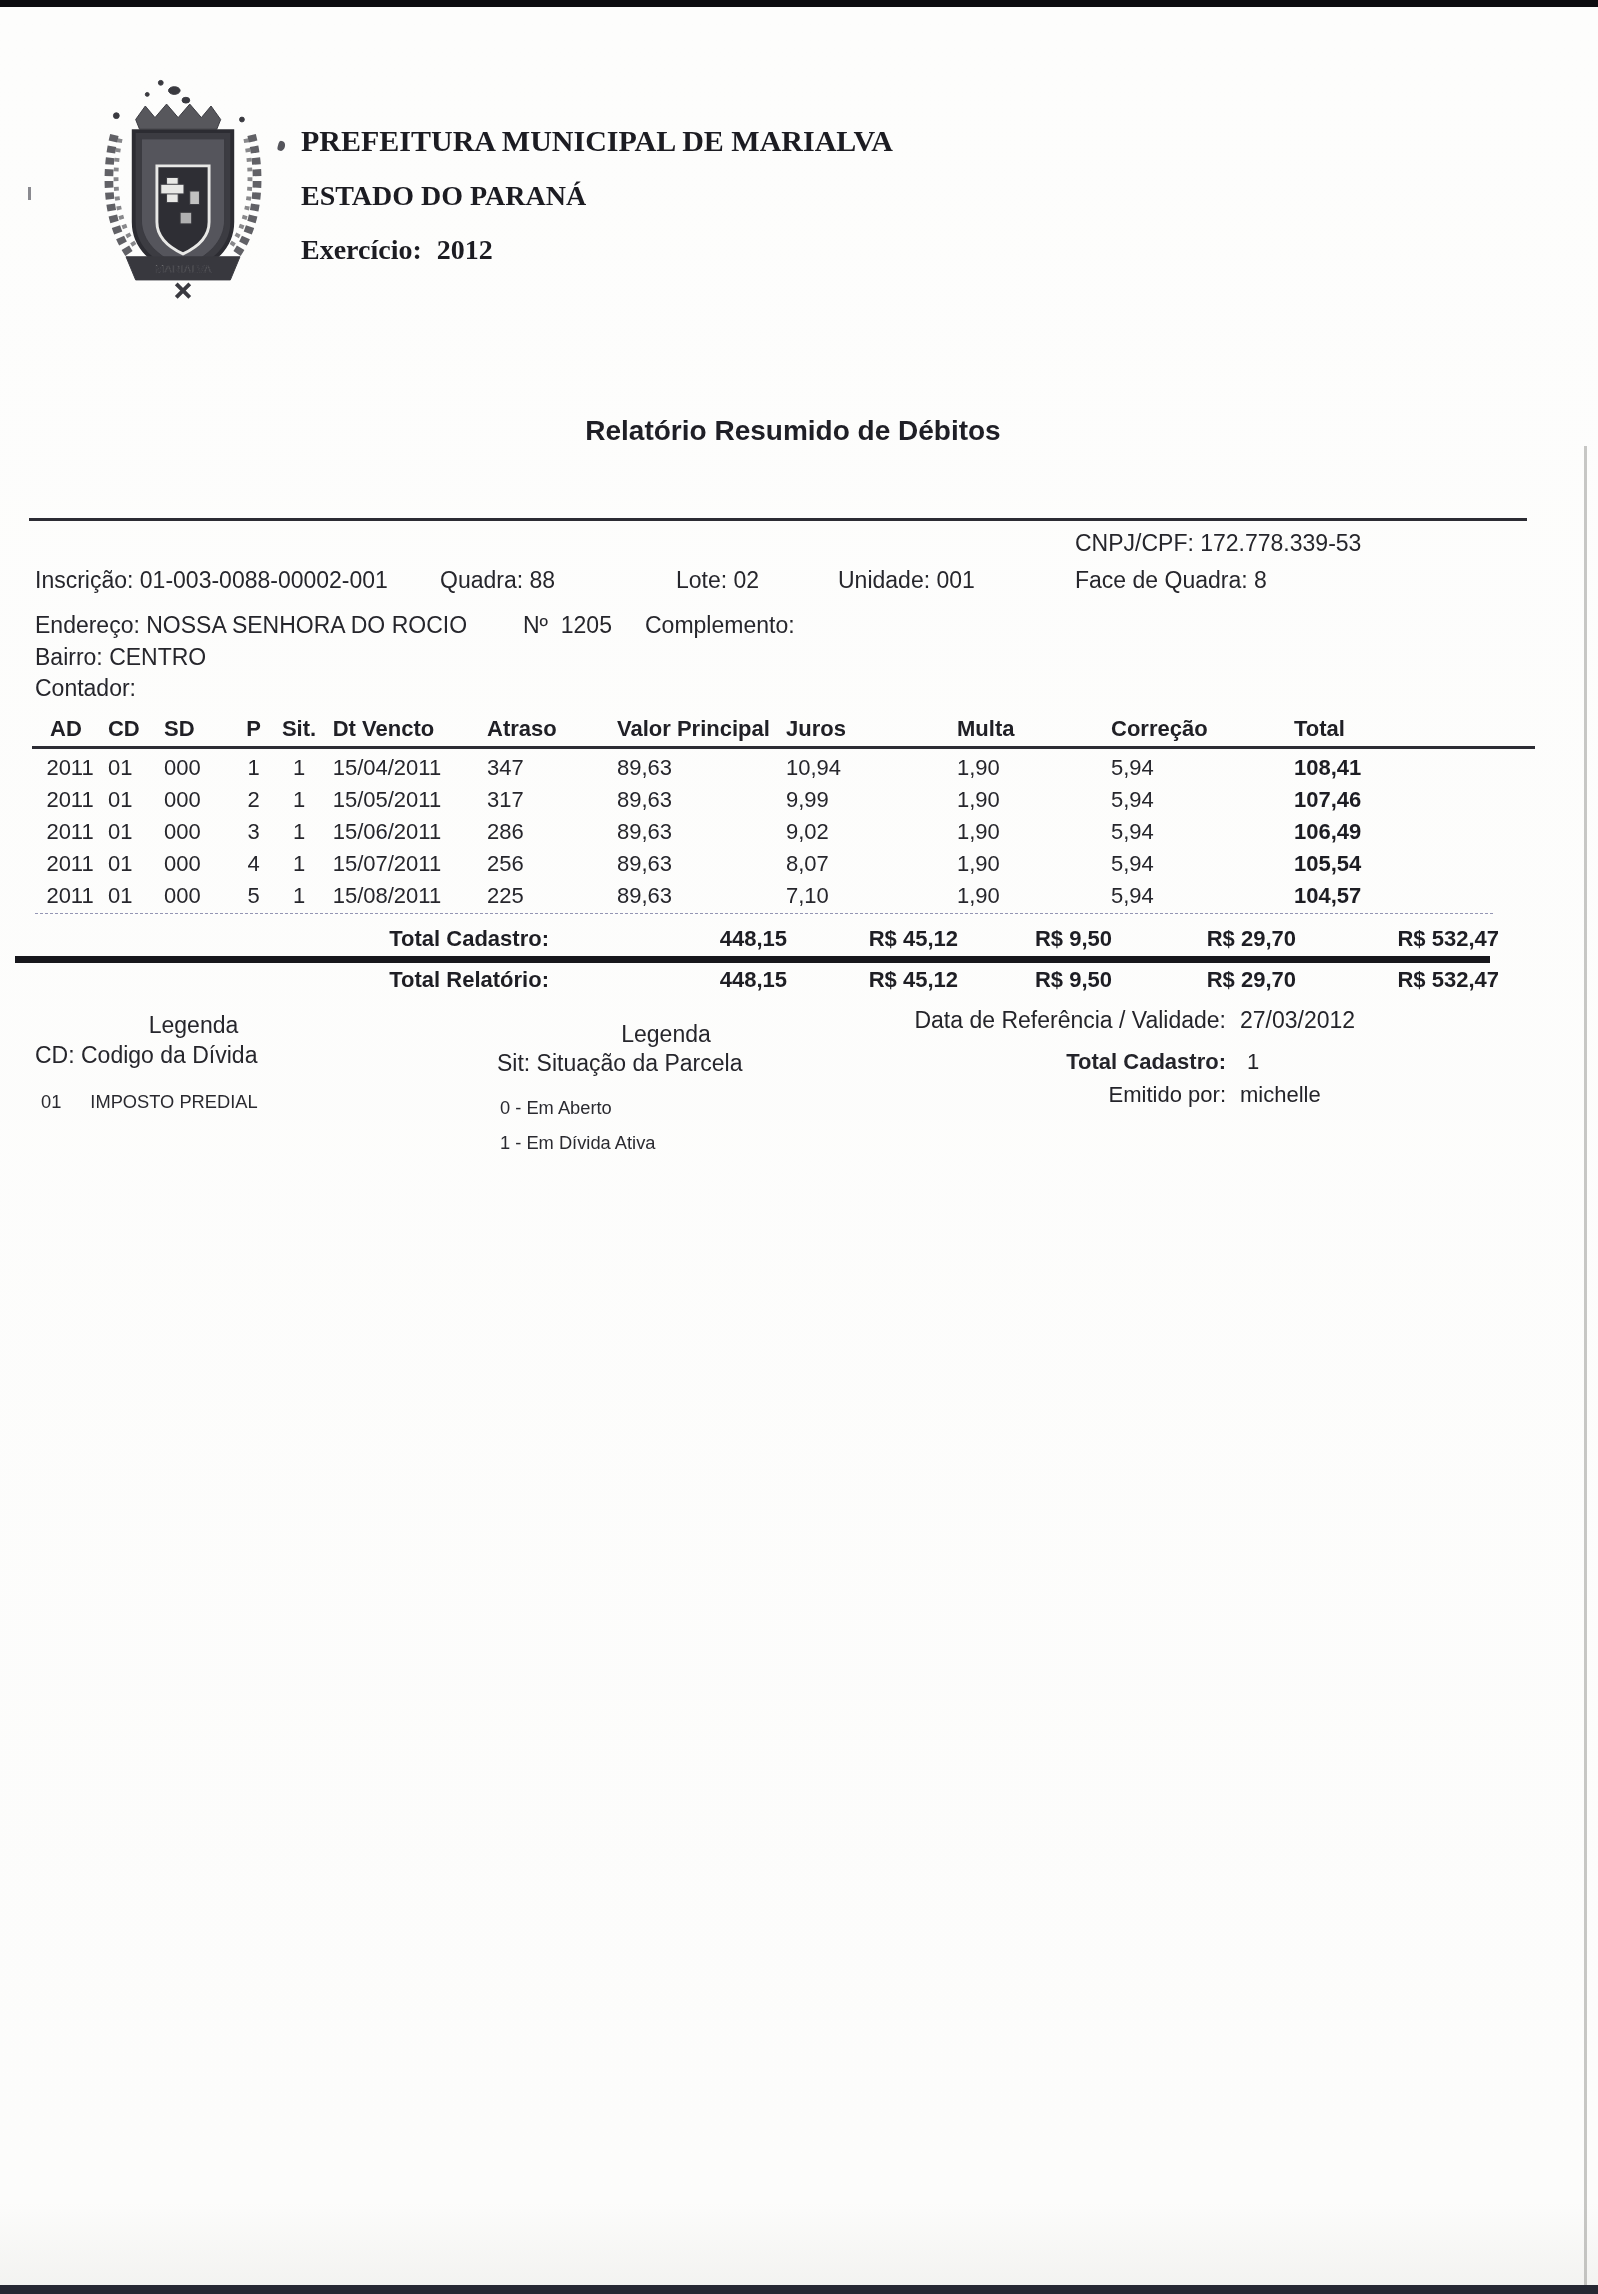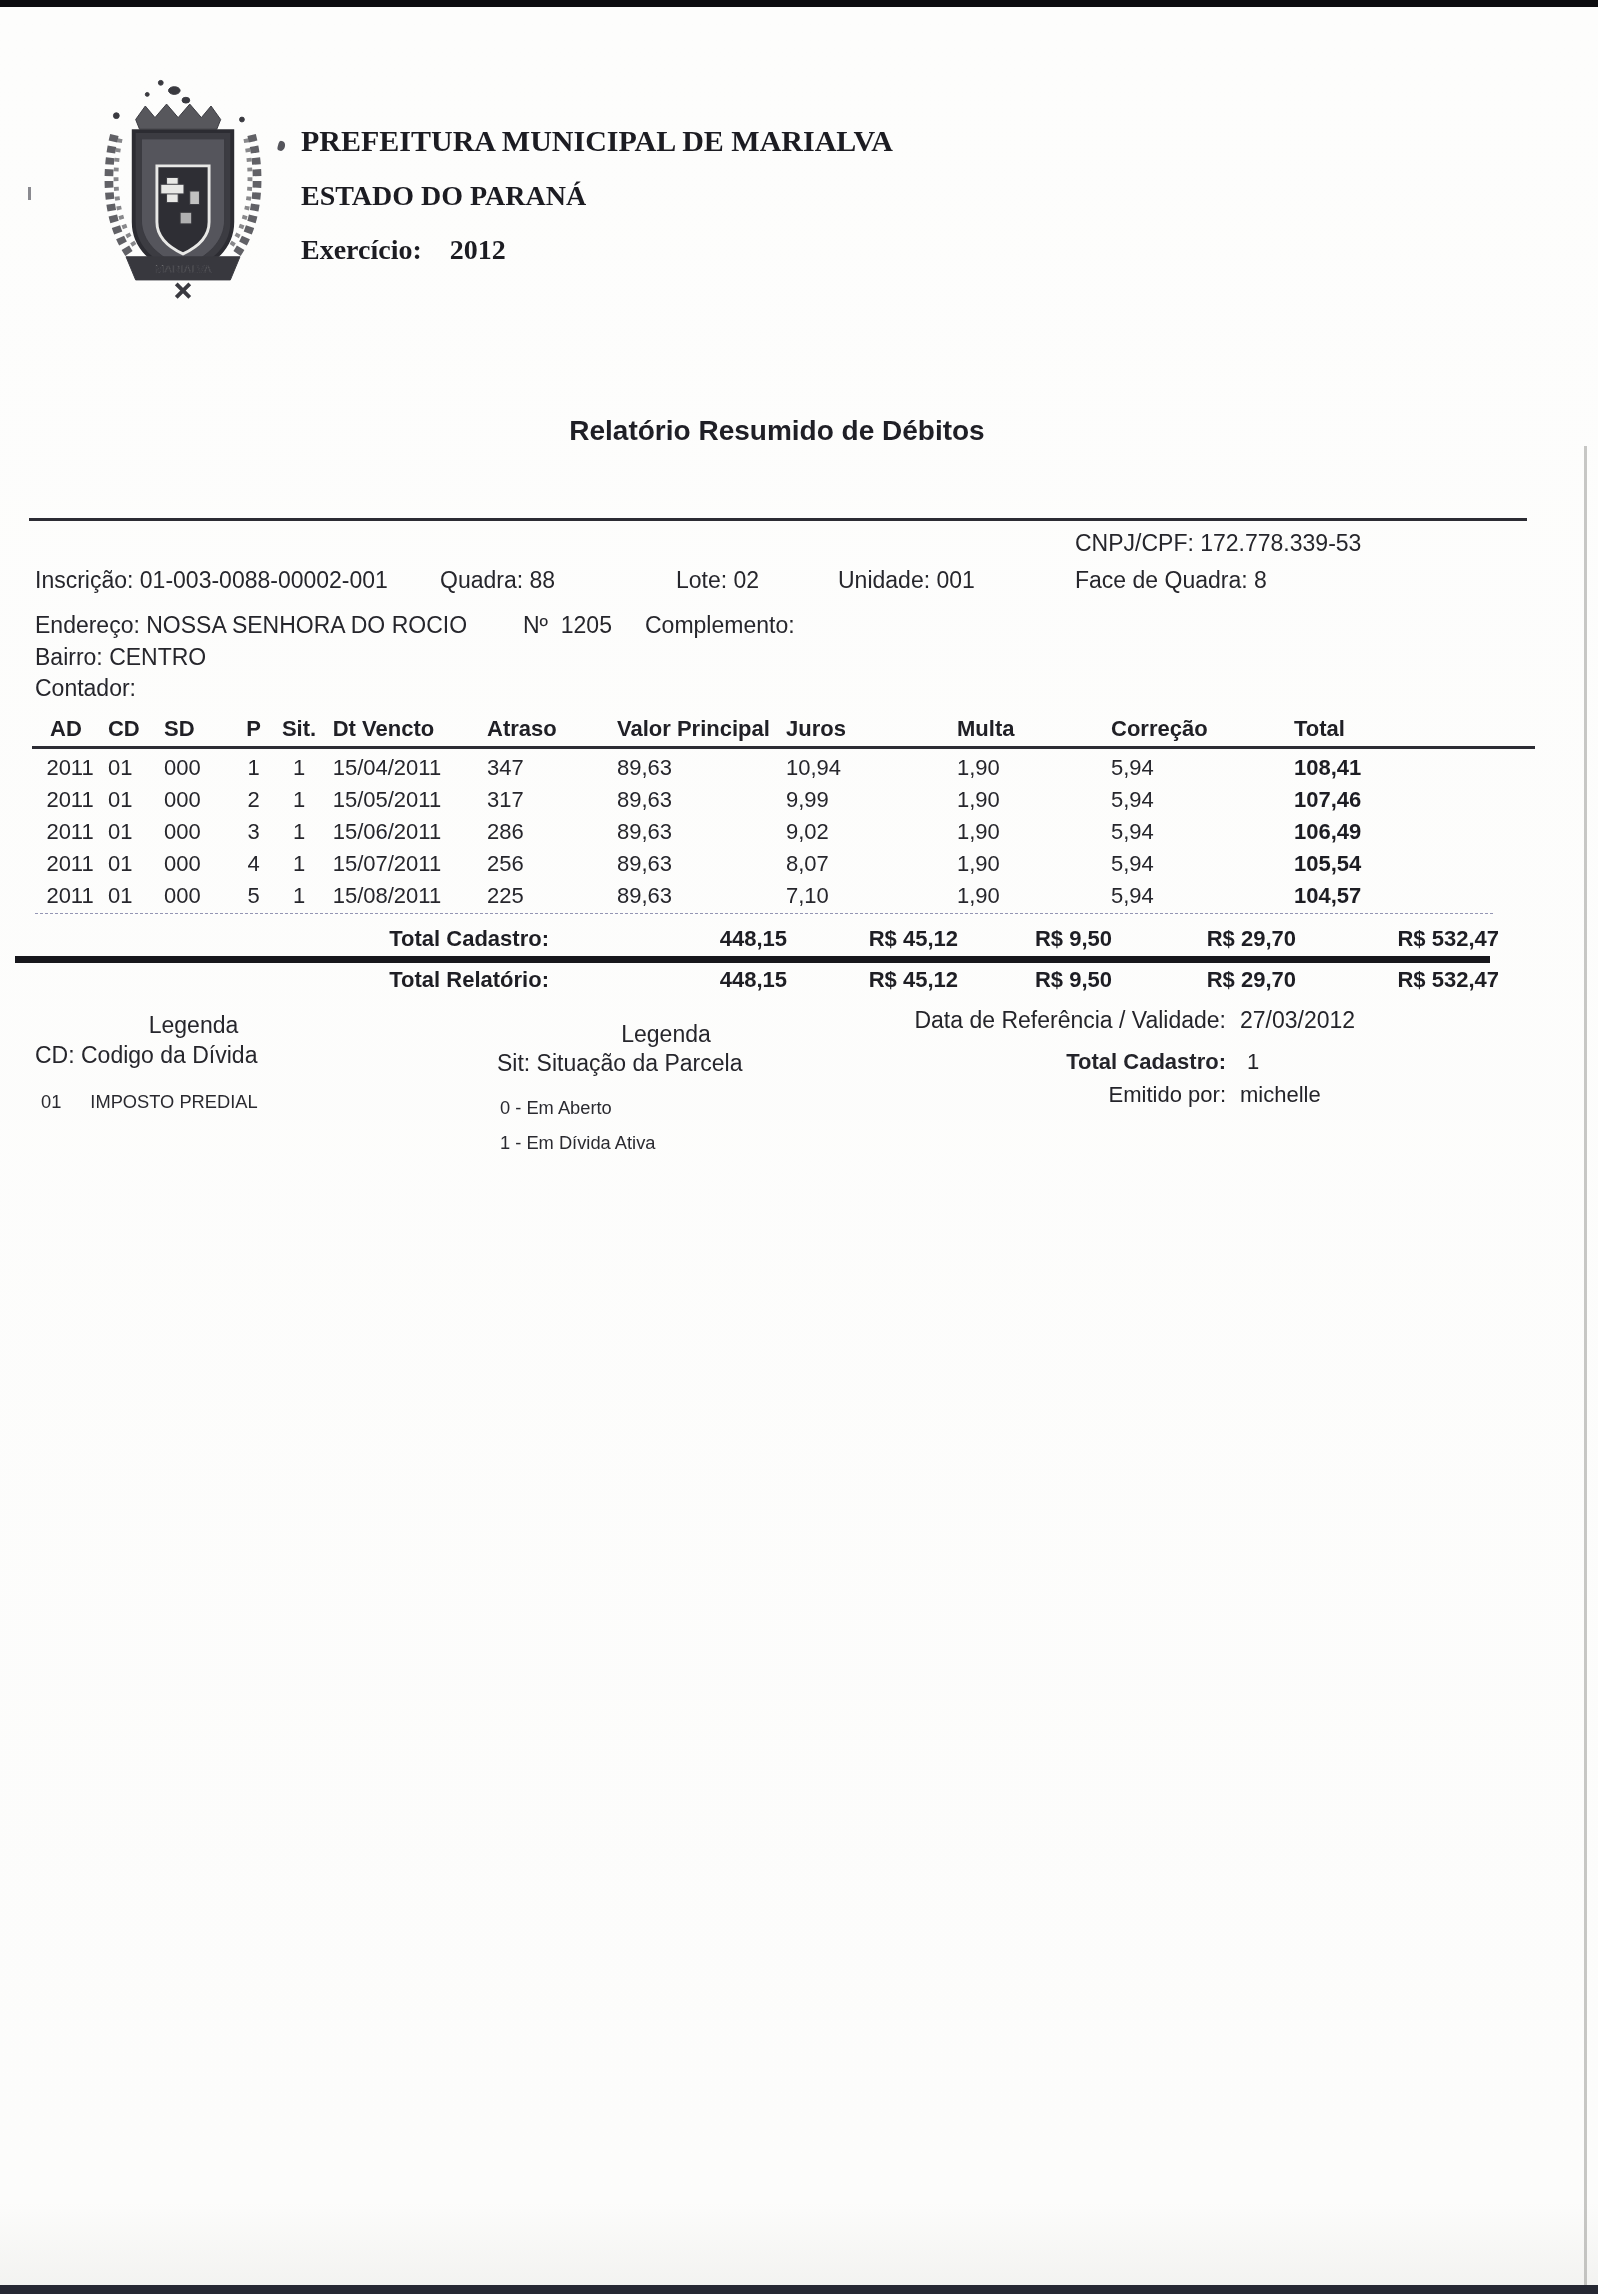--- a/index.html
+++ b/index.html
@@ -14,25 +14,25 @@
   .scan-right{left:1584px;top:446px;width:2.9px;height:1839px;background:#9a9a98;opacity:.55;}
   .speck1{left:278px;top:141px;width:6.8px;height:9.7px;background:#55555c;border-radius:40% 60% 60% 40%;transform:rotate(15deg);}
   .speck2{left:28px;top:187px;width:2.9px;height:12.6px;background:#6d6d74;opacity:.8;}
 
   
   .logo{left:97px;top:77px;width:172px;height:230px;}
   .org-line{left:301px;font-family:"Liberation Serif",serif;font-weight:bold;color:#1c1c22;white-space:pre-wrap;}
   .org1{top:124px;font-size:30px;}
   .org2{top:180px;font-size:28px;}
   .org3{top:234px;font-size:28px;}
-  .org3 .val{margin-left:28px;}
+  .org3 .val{margin-left:15px;}
 
   
   .rtitle{left:0;width:1554px;text-align:center;font-weight:bold;color:#1f1f26;}
-  .rtitle1{top:415px;font-size:28px;}
+  .rtitle1{top:415px;font-size:28px;padding-left:16px;}
   .rtitle2{top:461px;font-size:31px;}
 
   .rule1{left:29px;top:518px;width:1498px;height:2.9px;background:#2c2c34;}
   .rule2{left:32px;top:746px;width:1503px;height:2.9px;background:#2c2c34;}
   .dashed{left:35px;top:913px;width:1458px;height:0;border-top:1.9px dashed #9496b4;}
   .thick{left:15.4px;top:956px;width:1475px;height:6.8px;background:#17171c;}
 
   
   .info{font-size:23px;white-space:pre-wrap;color:#26262c;}
   .iA{top:530px;} .iB{top:567px;} .iC{top:612px;} .iD{top:644px;} .iE{top:675px;}

